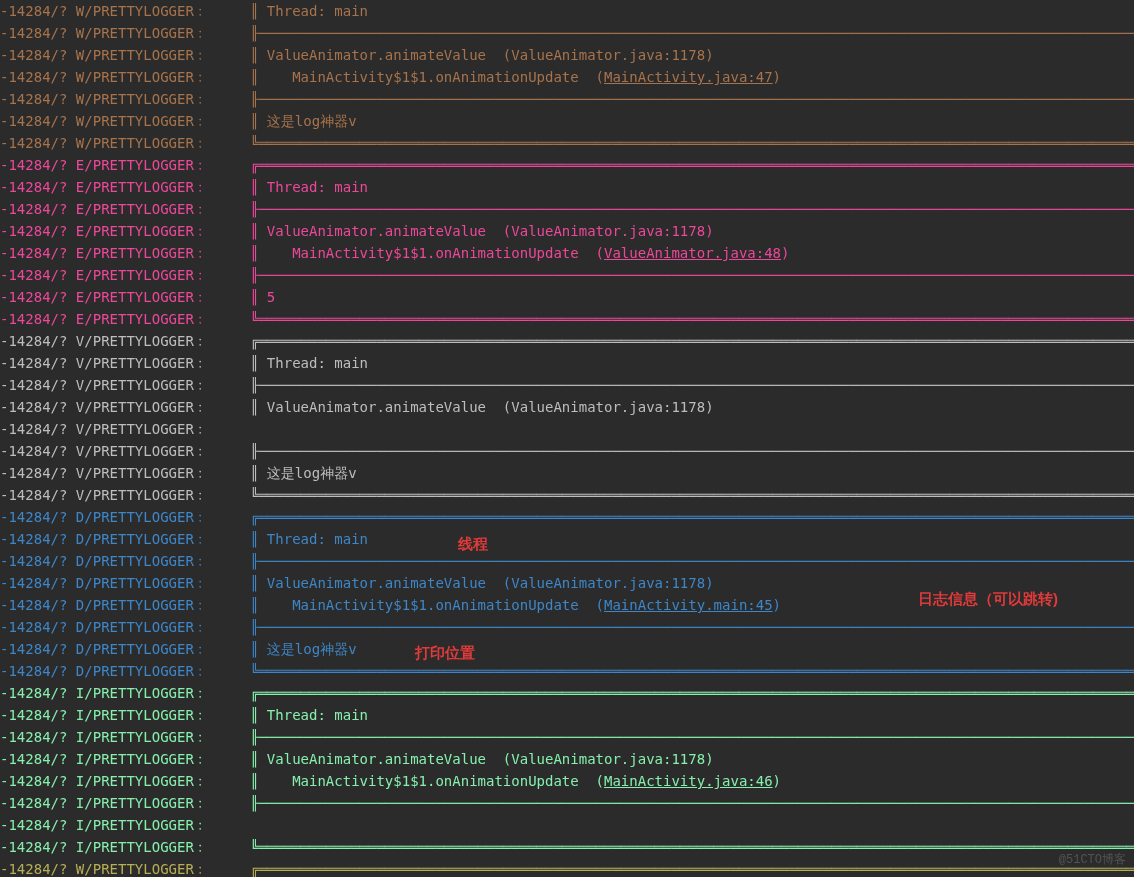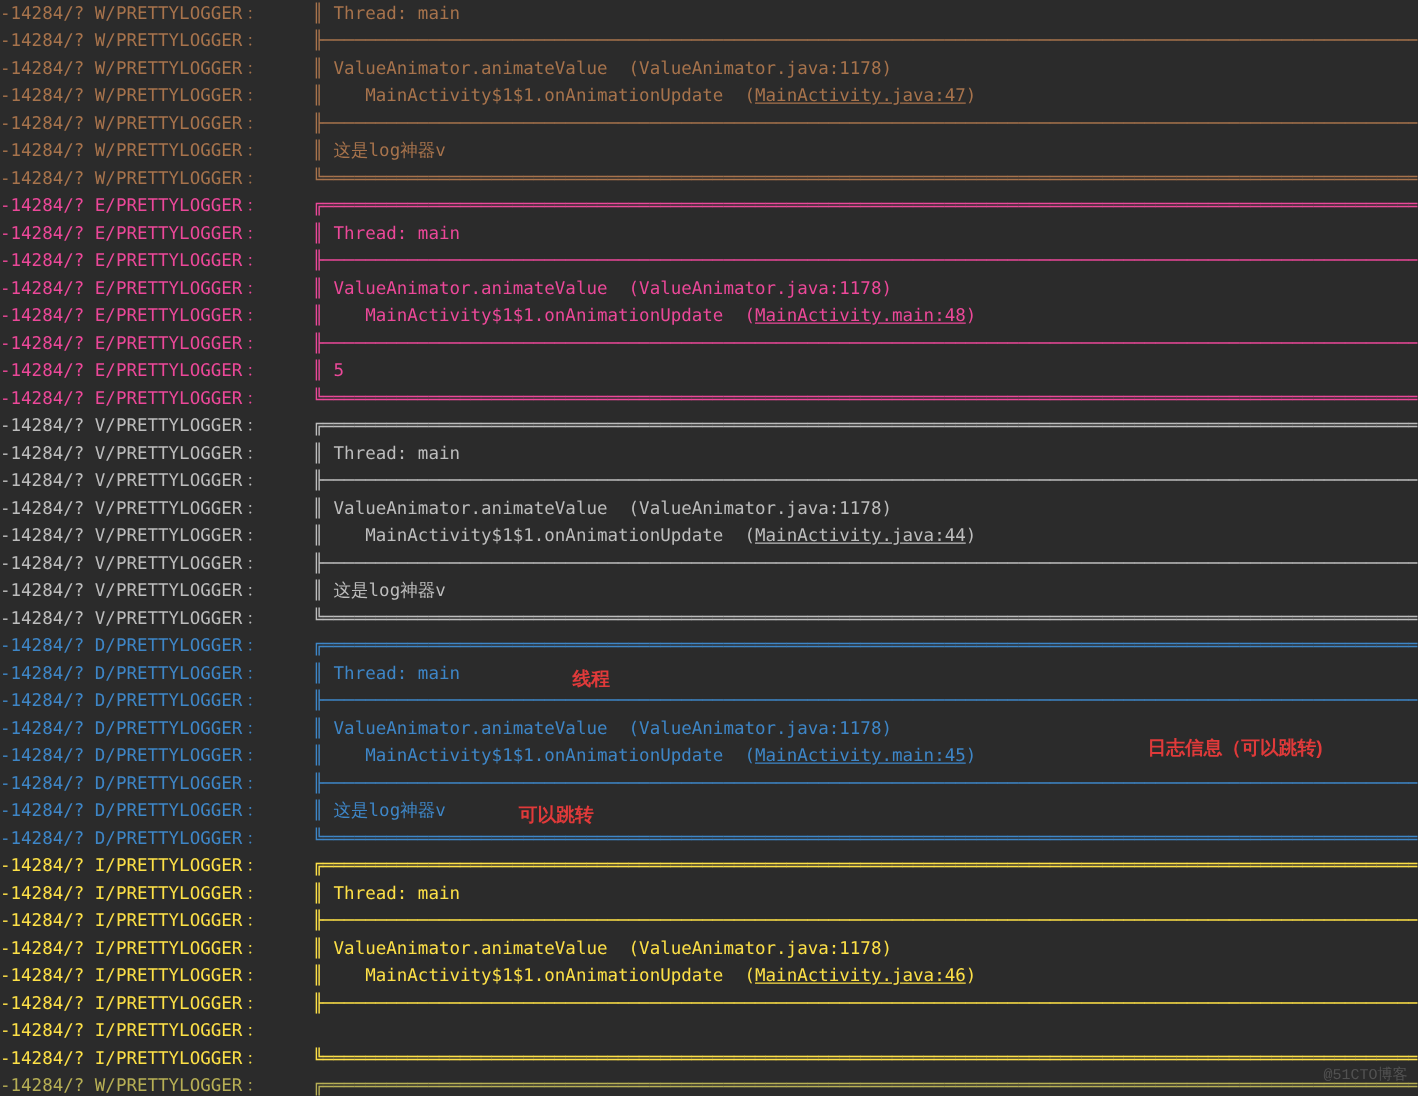--- a/index.html
+++ b/index.html
@@ -23,21 +23,21 @@
     width: 250px;
     flex-shrink: 0;
   }
   .right {
     flex: 1;
   }
   .lvl-w { color: #a7734c; }
   .lvl-e { color: #ec4899; }
   .lvl-v { color: #bdbdbd; }
   .lvl-d { color: #3e86c7; }
-  .lvl-i { color: #fde047; }
+  .lvl-i { color: #86efac; }
   .lvl-wy { color: #b7af55; } 
   .link { text-decoration: underline; text-align: right; }
   .annotation {
     position: absolute;
     color: #e03a3a;
     font-family: "PingFang SC","Microsoft YaHei",sans-serif;
     font-weight: bold;
     font-size: 15px;
   }
   .watermark {
@@ -57,29 +57,29 @@
     <div class="row"><span class="left lvl-w">-14284/? W/PRETTYLOGGER﹕ </span><span class="right lvl-w">╟────────────────────────────────────────────────────────────────────────────────────────────────────────</span></div>
     <div class="row"><span class="left lvl-w">-14284/? W/PRETTYLOGGER﹕ </span><span class="right lvl-w">║ ValueAnimator.animateValue  (ValueAnimator.java:1178)</span></div>
     <div class="row"><span class="left lvl-w">-14284/? W/PRETTYLOGGER﹕ </span><span class="right lvl-w">║    MainActivity$1$1.onAnimationUpdate  (<span class="link lvl-w">MainActivity.java:47</span>)</span></div>
     <div class="row"><span class="left lvl-w">-14284/? W/PRETTYLOGGER﹕ </span><span class="right lvl-w">╟────────────────────────────────────────────────────────────────────────────────────────────────────────</span></div>
     <div class="row"><span class="left lvl-w">-14284/? W/PRETTYLOGGER﹕ </span><span class="right lvl-w">║ 这是log神器v</span></div>
     <div class="row"><span class="left lvl-w">-14284/? W/PRETTYLOGGER﹕ </span><span class="right lvl-w">╚════════════════════════════════════════════════════════════════════════════════════════════════════════</span></div>
     <div class="row"><span class="left lvl-e">-14284/? E/PRETTYLOGGER﹕ </span><span class="right lvl-e">╔════════════════════════════════════════════════════════════════════════════════════════════════════════</span></div>
     <div class="row"><span class="left lvl-e">-14284/? E/PRETTYLOGGER﹕ </span><span class="right lvl-e">║ Thread: main</span></div>
     <div class="row"><span class="left lvl-e">-14284/? E/PRETTYLOGGER﹕ </span><span class="right lvl-e">╟────────────────────────────────────────────────────────────────────────────────────────────────────────</span></div>
     <div class="row"><span class="left lvl-e">-14284/? E/PRETTYLOGGER﹕ </span><span class="right lvl-e">║ ValueAnimator.animateValue  (ValueAnimator.java:1178)</span></div>
-    <div class="row"><span class="left lvl-e">-14284/? E/PRETTYLOGGER﹕ </span><span class="right lvl-e">║    MainActivity$1$1.onAnimationUpdate  (<span class="link lvl-e">MainActivity.main:48</span>)</span></div>
+    <div class="row"><span class="left lvl-e">-14284/? E/PRETTYLOGGER﹕ </span><span class="right lvl-e">║    MainActivity$1$1.onAnimationUpdate  (<span class="link lvl-e">ValueAnimator.java:48</span>)</span></div>
     <div class="row"><span class="left lvl-e">-14284/? E/PRETTYLOGGER﹕ </span><span class="right lvl-e">╟────────────────────────────────────────────────────────────────────────────────────────────────────────</span></div>
     <div class="row"><span class="left lvl-e">-14284/? E/PRETTYLOGGER﹕ </span><span class="right lvl-e">║ 5</span></div>
     <div class="row"><span class="left lvl-e">-14284/? E/PRETTYLOGGER﹕ </span><span class="right lvl-e">╚════════════════════════════════════════════════════════════════════════════════════════════════════════</span></div>
     <div class="row"><span class="left lvl-v">-14284/? V/PRETTYLOGGER﹕ </span><span class="right lvl-v">╔════════════════════════════════════════════════════════════════════════════════════════════════════════</span></div>
     <div class="row"><span class="left lvl-v">-14284/? V/PRETTYLOGGER﹕ </span><span class="right lvl-v">║ Thread: main</span></div>
     <div class="row"><span class="left lvl-v">-14284/? V/PRETTYLOGGER﹕ </span><span class="right lvl-v">╟────────────────────────────────────────────────────────────────────────────────────────────────────────</span></div>
     <div class="row"><span class="left lvl-v">-14284/? V/PRETTYLOGGER﹕ </span><span class="right lvl-v">║ ValueAnimator.animateValue  (ValueAnimator.java:1178)</span></div>
-    <div class="row"><span class="left lvl-v">-14284/? V/PRETTYLOGGER﹕ </span><span class="right lvl-v">║    MainActivity$1$1.onAnimationUpdate  (<span class="link lvl-v">MainActivity.java:44</span>)</span></div>
+    <div class="row"><span class="left lvl-v">-14284/? V/PRETTYLOGGER﹕ </span></div>
     <div class="row"><span class="left lvl-v">-14284/? V/PRETTYLOGGER﹕ </span><span class="right lvl-v">╟────────────────────────────────────────────────────────────────────────────────────────────────────────</span></div>
     <div class="row"><span class="left lvl-v">-14284/? V/PRETTYLOGGER﹕ </span><span class="right lvl-v">║ 这是log神器v</span></div>
     <div class="row"><span class="left lvl-v">-14284/? V/PRETTYLOGGER﹕ </span><span class="right lvl-v">╚════════════════════════════════════════════════════════════════════════════════════════════════════════</span></div>
     <div class="row"><span class="left lvl-d">-14284/? D/PRETTYLOGGER﹕ </span><span class="right lvl-d">╔════════════════════════════════════════════════════════════════════════════════════════════════════════</span></div>
     <div class="row"><span class="left lvl-d">-14284/? D/PRETTYLOGGER﹕ </span><span class="right lvl-d">║ Thread: main</span></div>
     <div class="row"><span class="left lvl-d">-14284/? D/PRETTYLOGGER﹕ </span><span class="right lvl-d">╟────────────────────────────────────────────────────────────────────────────────────────────────────────</span></div>
     <div class="row"><span class="left lvl-d">-14284/? D/PRETTYLOGGER﹕ </span><span class="right lvl-d">║ ValueAnimator.animateValue  (ValueAnimator.java:1178)</span></div>
     <div class="row"><span class="left lvl-d">-14284/? D/PRETTYLOGGER﹕ </span><span class="right lvl-d">║    MainActivity$1$1.onAnimationUpdate  (<span class="link lvl-d">MainActivity.main:45</span>)</span></div>
     <div class="row"><span class="left lvl-d">-14284/? D/PRETTYLOGGER﹕ </span><span class="right lvl-d">╟────────────────────────────────────────────────────────────────────────────────────────────────────────</span></div>
     <div class="row"><span class="left lvl-d">-14284/? D/PRETTYLOGGER﹕ </span><span class="right lvl-d">║ 这是log神器v</span></div>
@@ -90,15 +90,15 @@
     <div class="row"><span class="left lvl-i">-14284/? I/PRETTYLOGGER﹕ </span><span class="right lvl-i">║ ValueAnimator.animateValue  (ValueAnimator.java:1178)</span></div>
     <div class="row"><span class="left lvl-i">-14284/? I/PRETTYLOGGER﹕ </span><span class="right lvl-i">║    MainActivity$1$1.onAnimationUpdate  (<span class="link lvl-i">MainActivity.java:46</span>)</span></div>
     <div class="row"><span class="left lvl-i">-14284/? I/PRETTYLOGGER﹕ </span><span class="right lvl-i">╟────────────────────────────────────────────────────────────────────────────────────────────────────────</span></div>
     <div class="row"><span class="left lvl-i">-14284/? I/PRETTYLOGGER﹕ </span></div>
     <div class="row"><span class="left lvl-i">-14284/? I/PRETTYLOGGER﹕ </span><span class="right lvl-i">╚════════════════════════════════════════════════════════════════════════════════════════════════════════</span></div>
     <div class="row"><span class="left lvl-wy">-14284/? W/PRETTYLOGGER﹕ </span><span class="right lvl-wy">╔════════════════════════════════════════════════════════════════════════════════════════════════════════</span></div>
   </div>
 
 <div class="annotation" style="top:533px; left:458px;">线程</div>
 <div class="annotation" style="top:588px; left:918px;">日志信息（可以跳转)</div>
-<div class="annotation" style="top:642px; left:415px;">可以跳转</div>
+<div class="annotation" style="top:642px; left:415px;">打印位置</div>
 
 <div class="watermark">@51CTO博客</div>
 
 </body></html>

